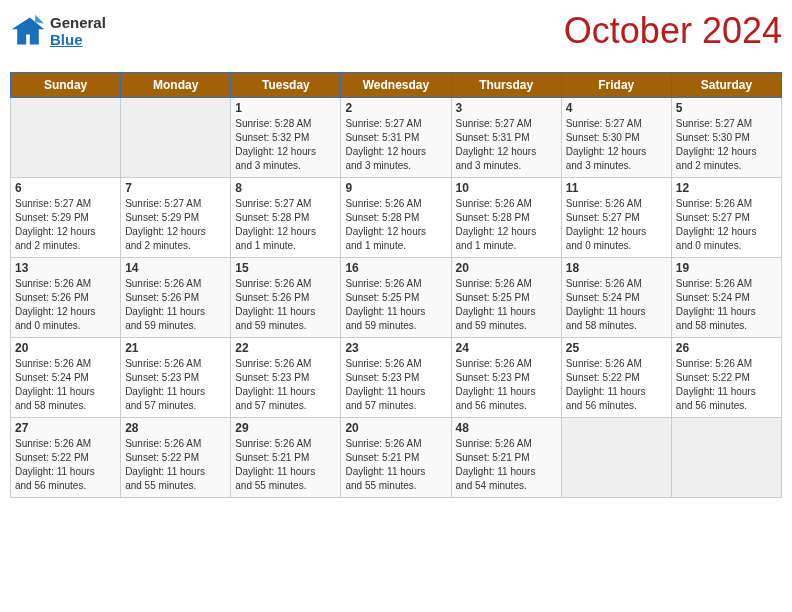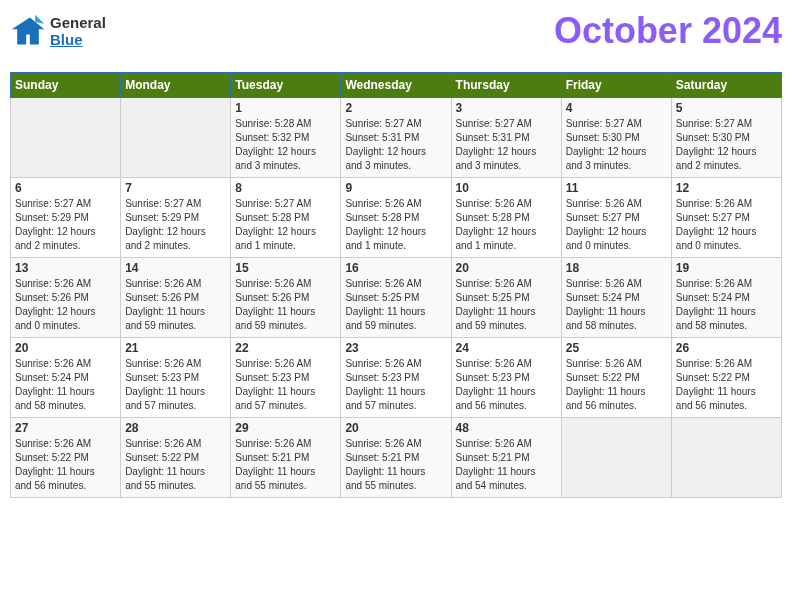--- a/index.html
+++ b/index.html
@@ -23,39 +23,39 @@
     }
     .logo-icon {
       width: 36px;
       height: 36px;
     }
     .title-section {
       text-align: right;
     }
     .month-title {
       font-size: 36px;
-      font-weight: bold;
-      color: #8b5cf6;
+      font-weight: normal;
+      color: #b91c1c;
     }
     .location-title {
       font-size: 15px;
       color: #555;
     }
     table {
       width: 100%;
       border-collapse: collapse;
       table-layout: fixed;
     }
     thead tr th {
-      background: #4d7c0f;
+      background: #a16207;
       color: #fff;
       font-size: 12px;
       font-weight: bold;
       padding: 5px 4px;
-      text-align: left;
+      text-align: center;
       border: 1px solid #2b6fc2;
     }
     tbody tr td {
       border: 1px solid #ccc;
       vertical-align: top;
       padding: 3px 4px;
       font-size: 10px;
       color: #333;
       height: 80px;
     }

